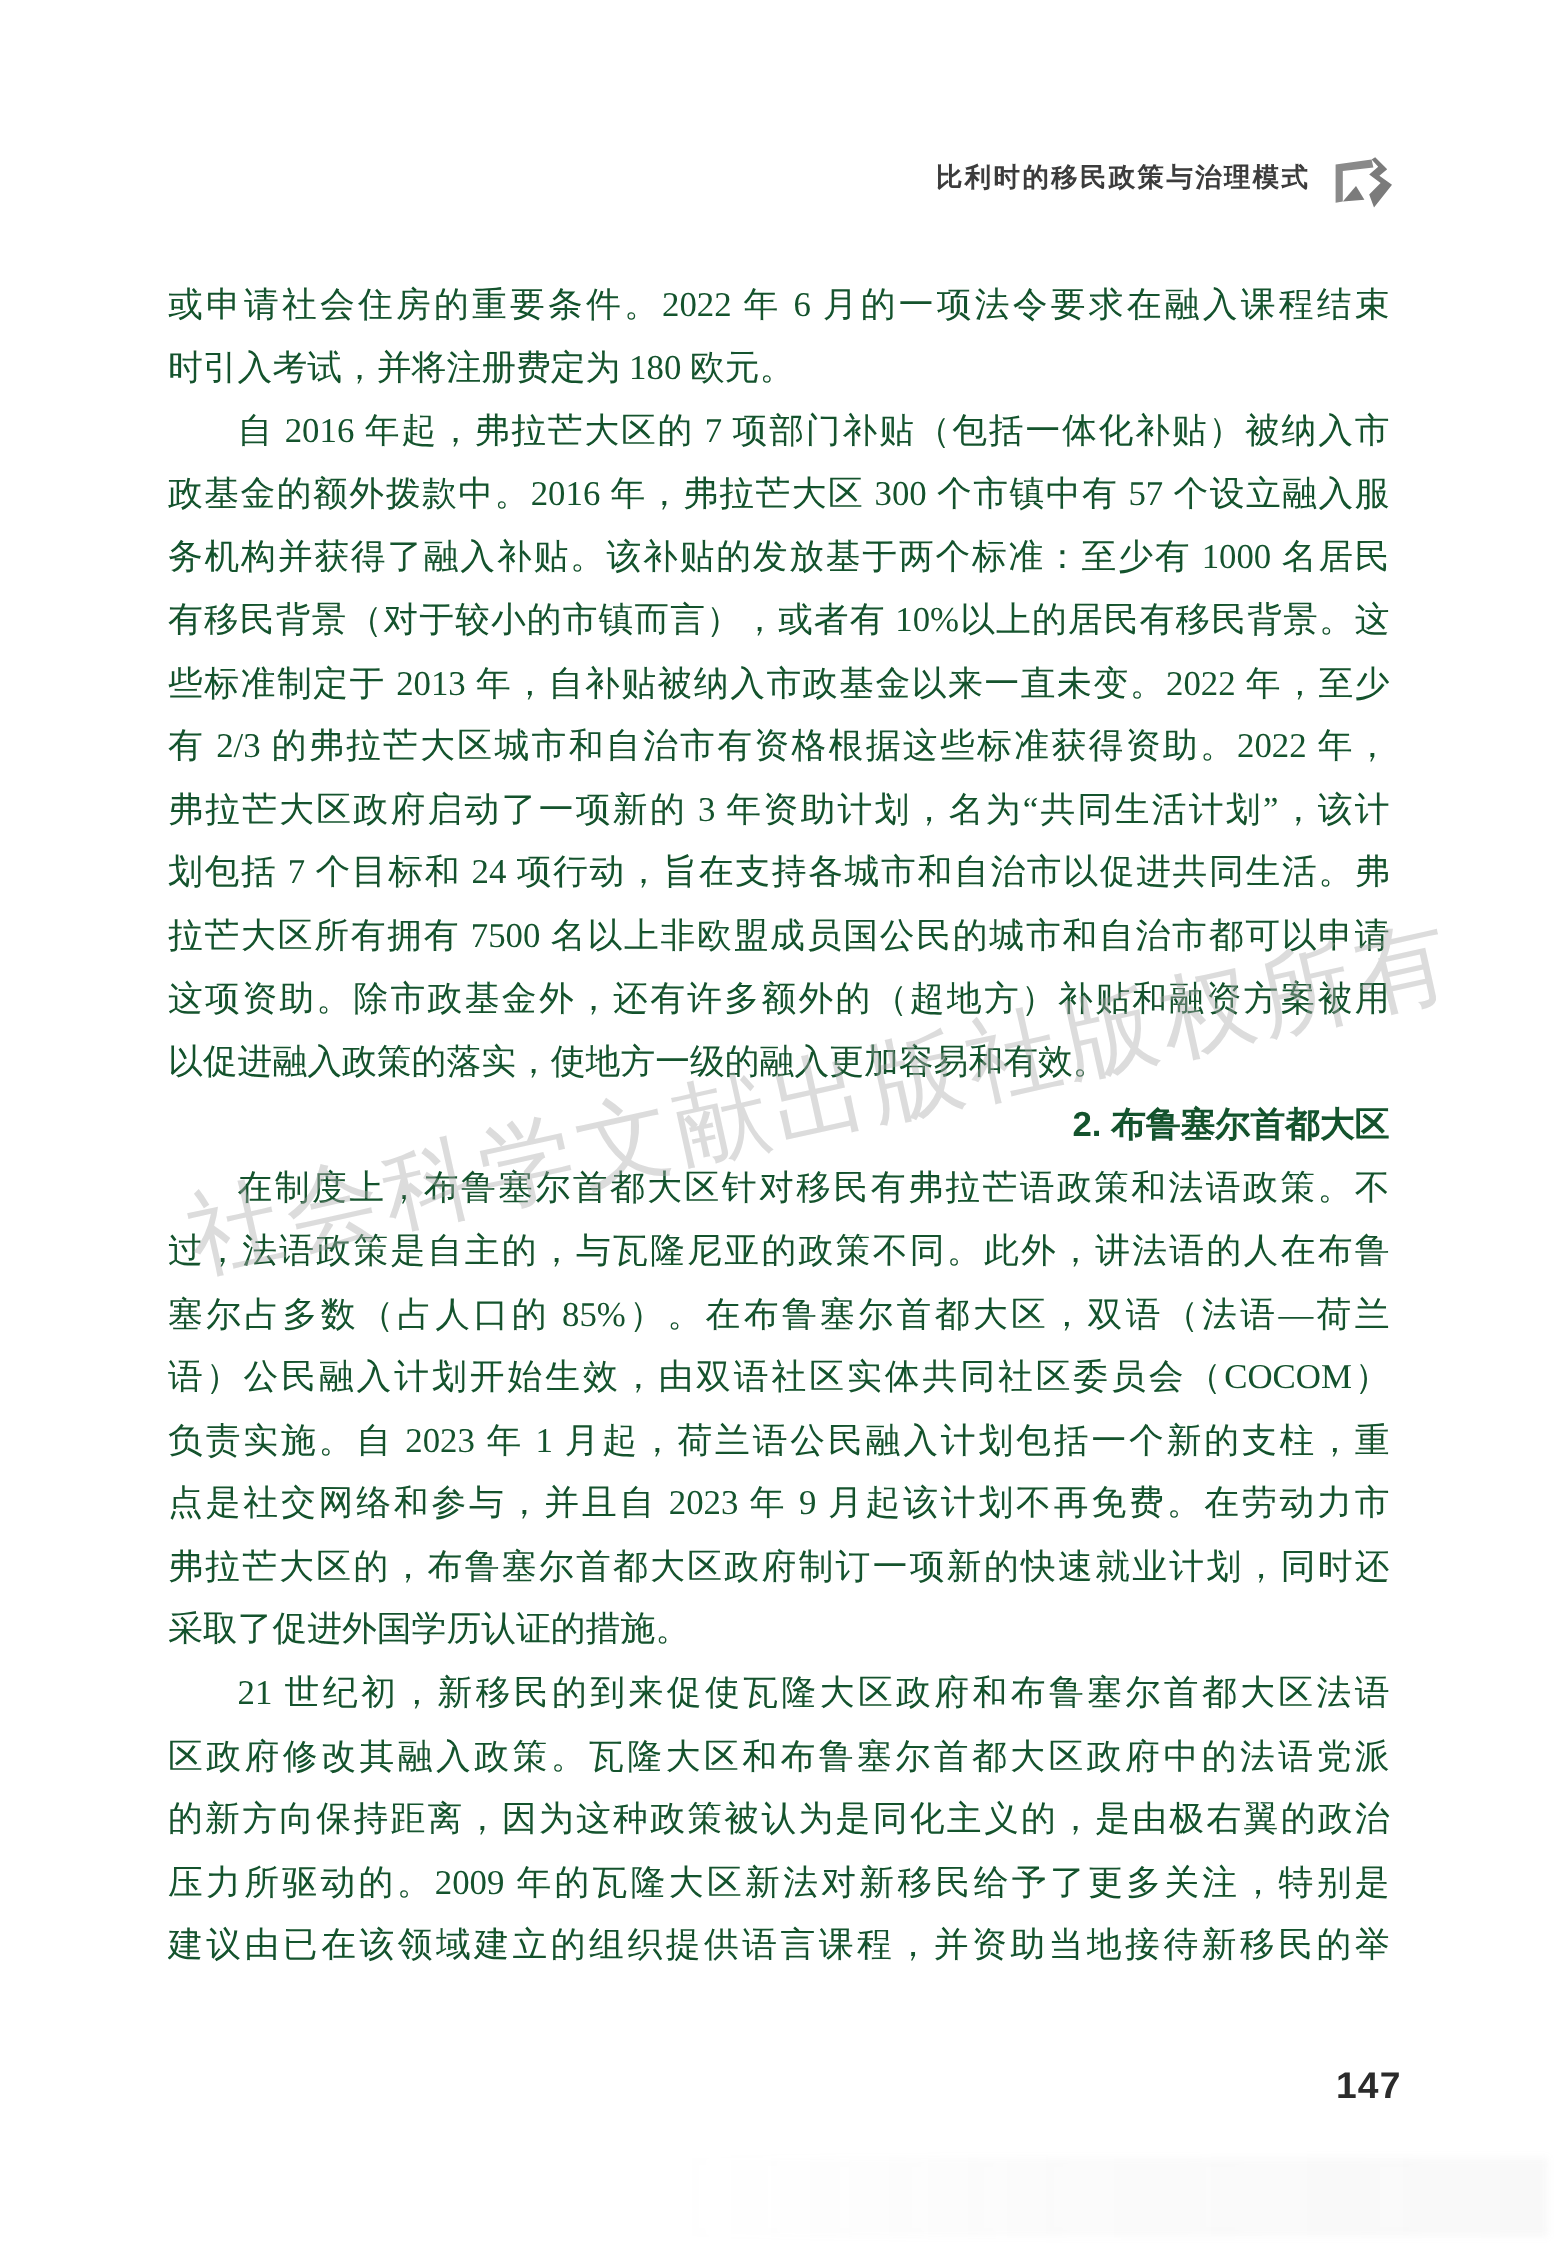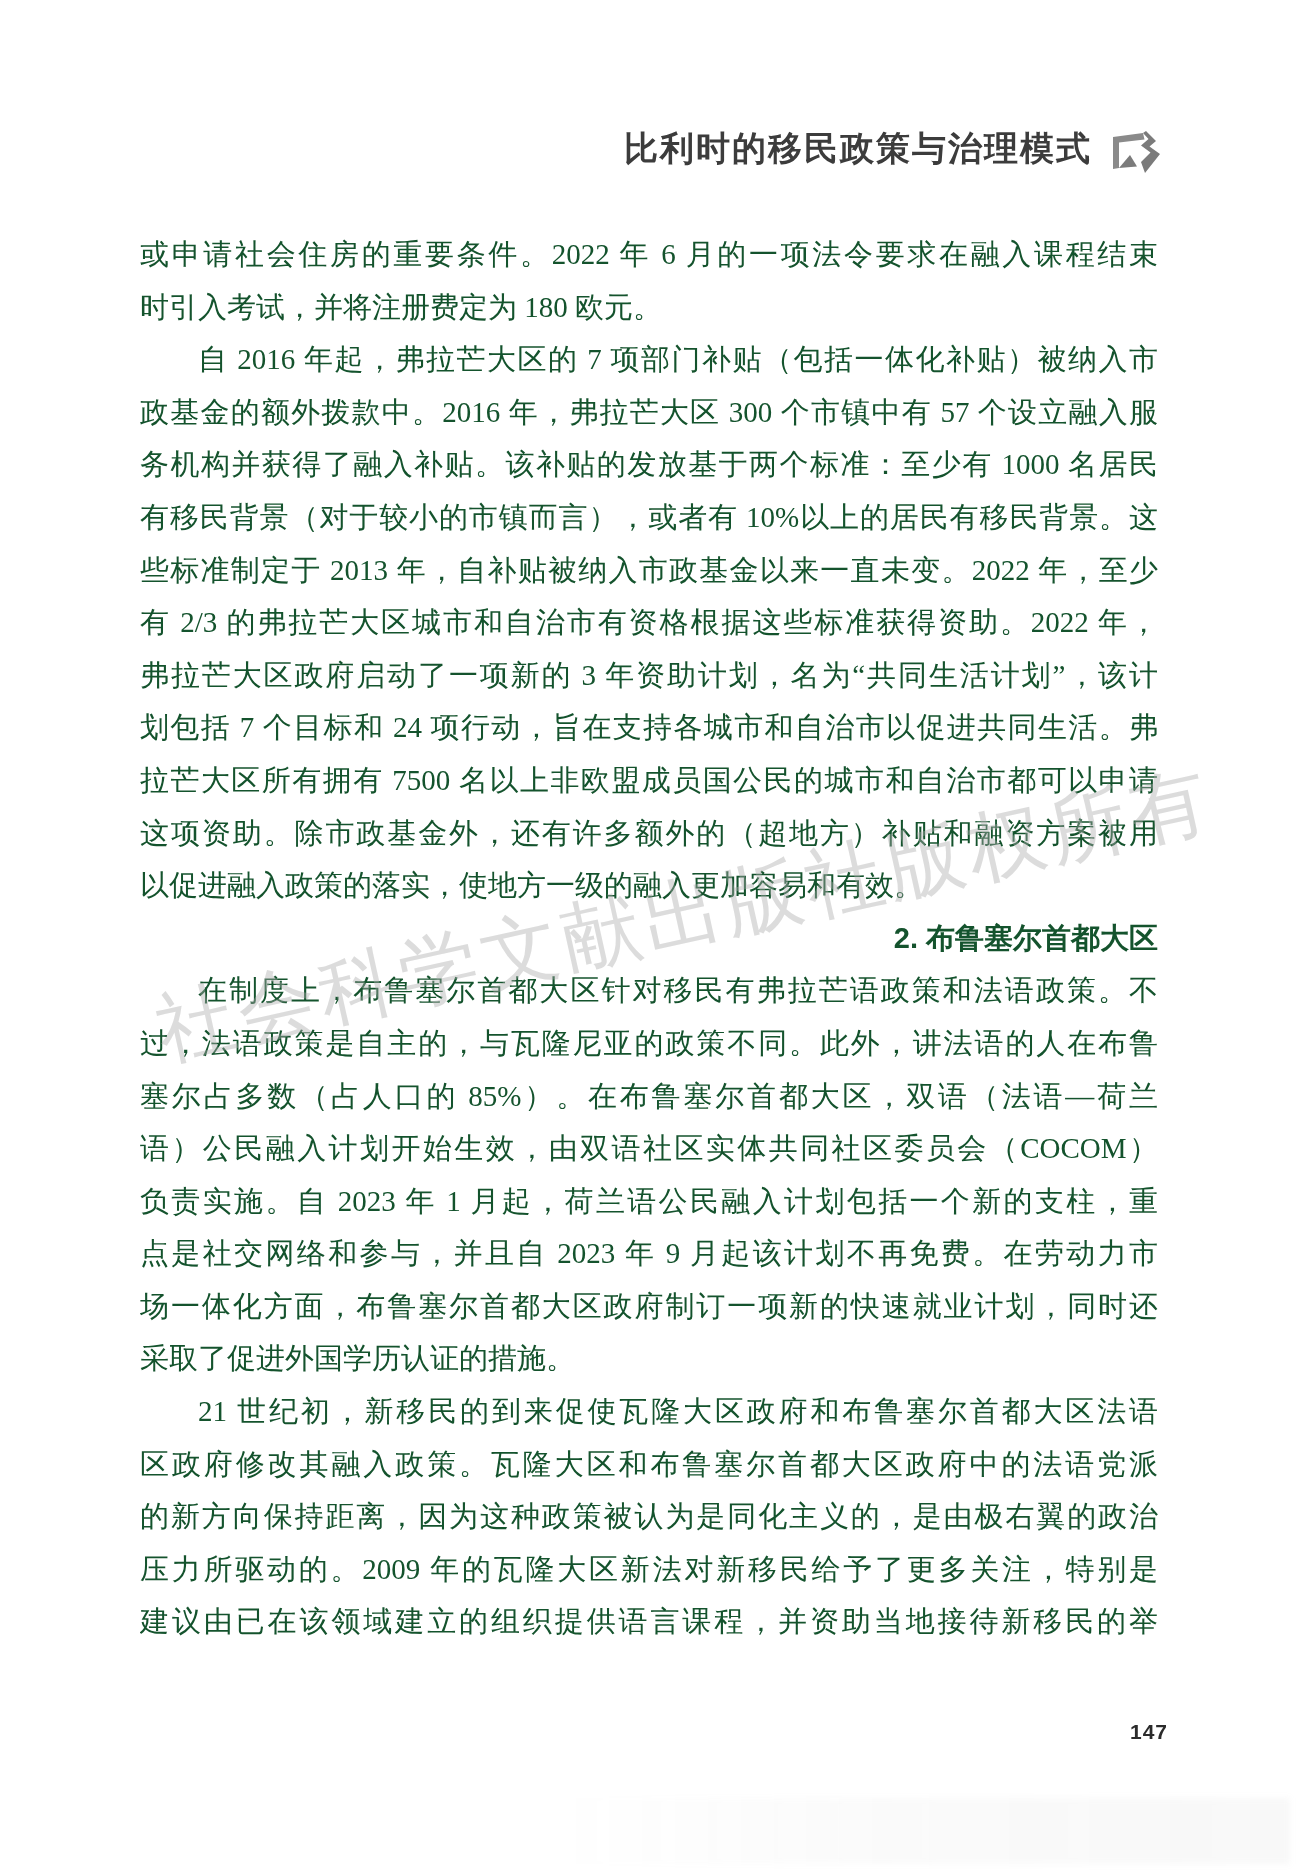--- a/index.html
+++ b/index.html
@@ -12,21 +12,21 @@
     font-family:"Liberation Serif","DejaVu Serif",serif;
     color:#1d1d1d;
   }
   
   .hdr{
     position:absolute;top:128px;right:132px;
     display:flex;align-items:center;gap:18px;
   }
   .hdr-title{
     font-family:"Liberation Sans","DejaVu Sans",sans-serif;
-    font-weight:700;font-size:34px;color:#3c3c3c;letter-spacing:2px;
+    font-weight:700;font-size:22px;color:#3c3c3c;letter-spacing:2px;
     line-height:1;
     padding-bottom:6px;
   }
   .hdr-icon{width:56px;height:46px;flex:0 0 auto;}
   
   .bodytext{
     position:absolute;left:140px;top:228px;width:1018px;
   }
   .row{
     height:52.6px;line-height:52.6px;
@@ -49,21 +49,21 @@
     transform:rotate(-12.5deg);transform-origin:left center;
     font-size:78px;letter-spacing:5px;white-space:nowrap;
     color:rgba(172,172,172,0.42);
     font-family:"Liberation Serif","DejaVu Serif",serif;
     pointer-events:none;
   }
   
   .pageno{
     position:absolute;right:130px;top:1720px;
     font-family:"Liberation Sans","DejaVu Sans",sans-serif;
-    font-weight:700;font-size:21px;color:#2b2b2b;letter-spacing:1px;
+    font-weight:700;font-size:31px;color:#2b2b2b;letter-spacing:1px;
   }
   
   .artifact{
     position:absolute;left:560px;top:1798px;width:730px;height:66px;
     background:linear-gradient(90deg,rgba(140,140,140,0) 0%,rgba(140,140,140,0.04) 45%,rgba(140,140,140,0.06) 100%);
     filter:blur(3px);
   }
 </style>
 </head>
 <body>
@@ -95,21 +95,21 @@
     <div class="row j">拉芒大区所有拥有 7500 名以上非欧盟成员国公民的城市和自治市都可以申请</div>
     <div class="row j">这项资助。除市政基金外，还有许多额外的（超地方）补贴和融资方案被用</div>
     <div class="row e">以促进融入政策的落实，使地方一级的融入更加容易和有效。</div>
     <div class="row h">2. 布鲁塞尔首都大区</div>
     <div class="row i j">在制度上，布鲁塞尔首都大区针对移民有弗拉芒语政策和法语政策。不</div>
     <div class="row j">过，法语政策是自主的，与瓦隆尼亚的政策不同。此外，讲法语的人在布鲁</div>
     <div class="row j">塞尔占多数（占人口的 85%）。在布鲁塞尔首都大区，双语（法语—荷兰</div>
     <div class="row j">语）公民融入计划开始生效，由双语社区实体共同社区委员会（COCOM）</div>
     <div class="row j">负责实施。自 2023 年 1 月起，荷兰语公民融入计划包括一个新的支柱，重</div>
     <div class="row j">点是社交网络和参与，并且自 2023 年 9 月起该计划不再免费。在劳动力市</div>
-    <div class="row j">场一体化方面，布鲁塞尔首都大区政府制订一项新的快速就业计划，同时还</div>
+    <div class="row j">弗拉芒大区的，布鲁塞尔首都大区政府制订一项新的快速就业计划，同时还</div>
     <div class="row e">采取了促进外国学历认证的措施。</div>
     <div class="row i j">21 世纪初，新移民的到来促使瓦隆大区政府和布鲁塞尔首都大区法语</div>
     <div class="row j">区政府修改其融入政策。瓦隆大区和布鲁塞尔首都大区政府中的法语党派</div>
     <div class="row j">的新方向保持距离，因为这种政策被认为是同化主义的，是由极右翼的政治</div>
     <div class="row j">压力所驱动的。2009 年的瓦隆大区新法对新移民给予了更多关注，特别是</div>
     <div class="row j">建议由已在该领域建立的组织提供语言课程，并资助当地接待新移民的举</div>
   </div>
 
   <div class="wm">社会科学文献出版社版权所有</div>
 

